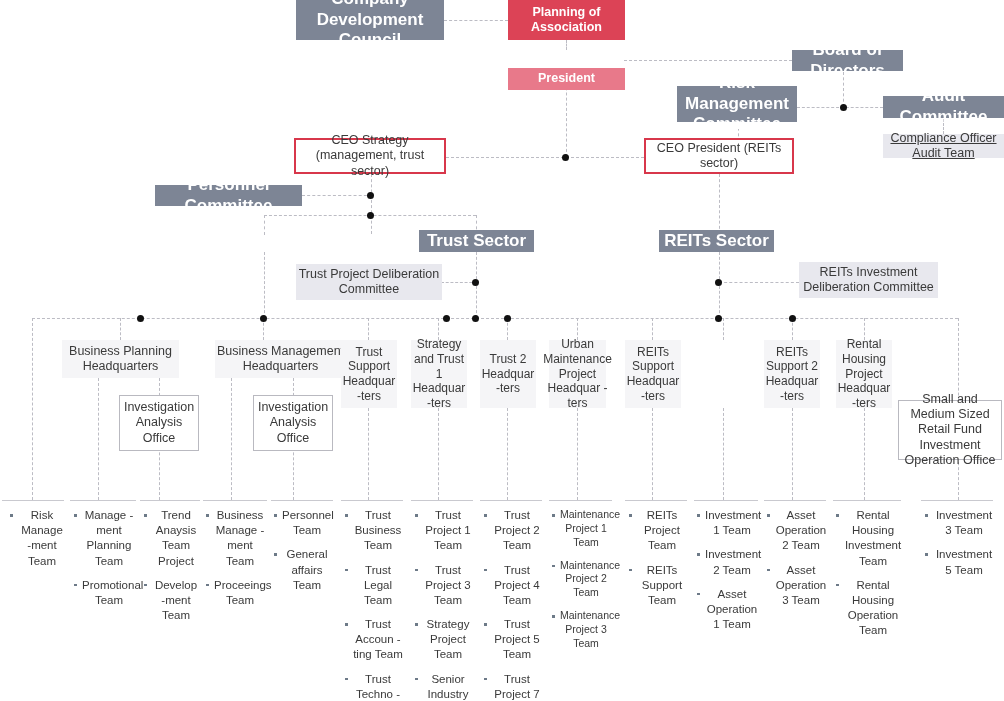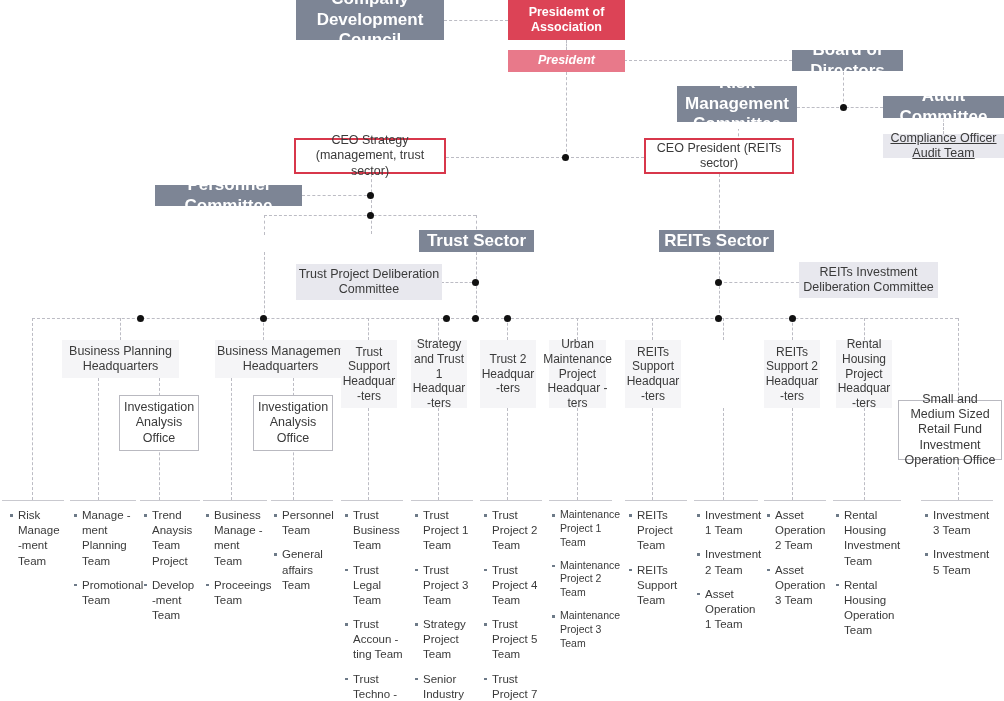--- a/index.html
+++ b/index.html
@@ -92,20 +92,21 @@
     width: 7px;
     height: 7px;
     border-radius: 50%;
     background: #111111;
     z-index: 6;
   }
   
   .leafcol {
     position: absolute;
     z-index: 5;
+    text-align: center;
   }
   .leafrule {
     position: absolute;
     height: 0;
     border-top: 1px solid #c9c9cf;
     z-index: 2;
   }
   .leaf-list {
     margin: 0;
     padding: 0;
@@ -216,24 +217,24 @@
   <div class="vline" style="left:652px; top:408px; height:92px;"></div>
   <div class="vline" style="left:723px; top:408px; height:92px;"></div>
   <div class="vline" style="left:792px; top:408px; height:92px;"></div>
   <div class="vline" style="left:864px; top:408px; height:92px;"></div>
 
   <div class="box b-gray" style="left:296px; top:0px; width:148px; height:40px;">
     <span>Company Development Council</span>
   </div>
 
   <div class="box b-red-dark" style="left:508px; top:0px; width:117px; height:40px;">
-    <span>Presidemt of Association</span>
-  </div>
-
-  <div class="box b-red-light" style="left:508px; top:50px; width:117px; height:22px;font-style:italic;">
+    <span>Planning of Association</span>
+  </div>
+
+  <div class="box b-red-light" style="left:508px; top:68px; width:117px; height:22px;">
     <span>President</span>
   </div>
 
   <div class="box b-gray" style="left:792px; top:50px; width:111px; height:21px;">
     <span>Board of Directors</span>
   </div>
 
   <div class="box b-gray" style="left:677px; top:86px; width:120px; height:36px;">
     <span>Risk Management Committee</span>
   </div>

